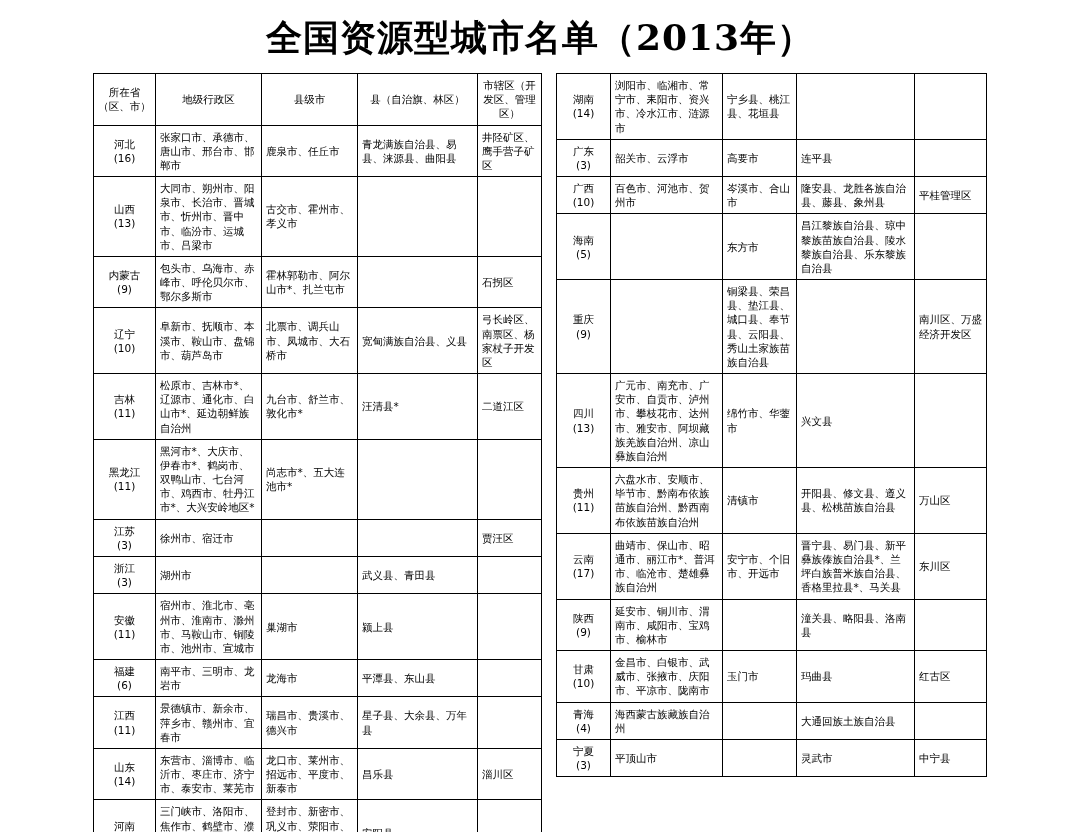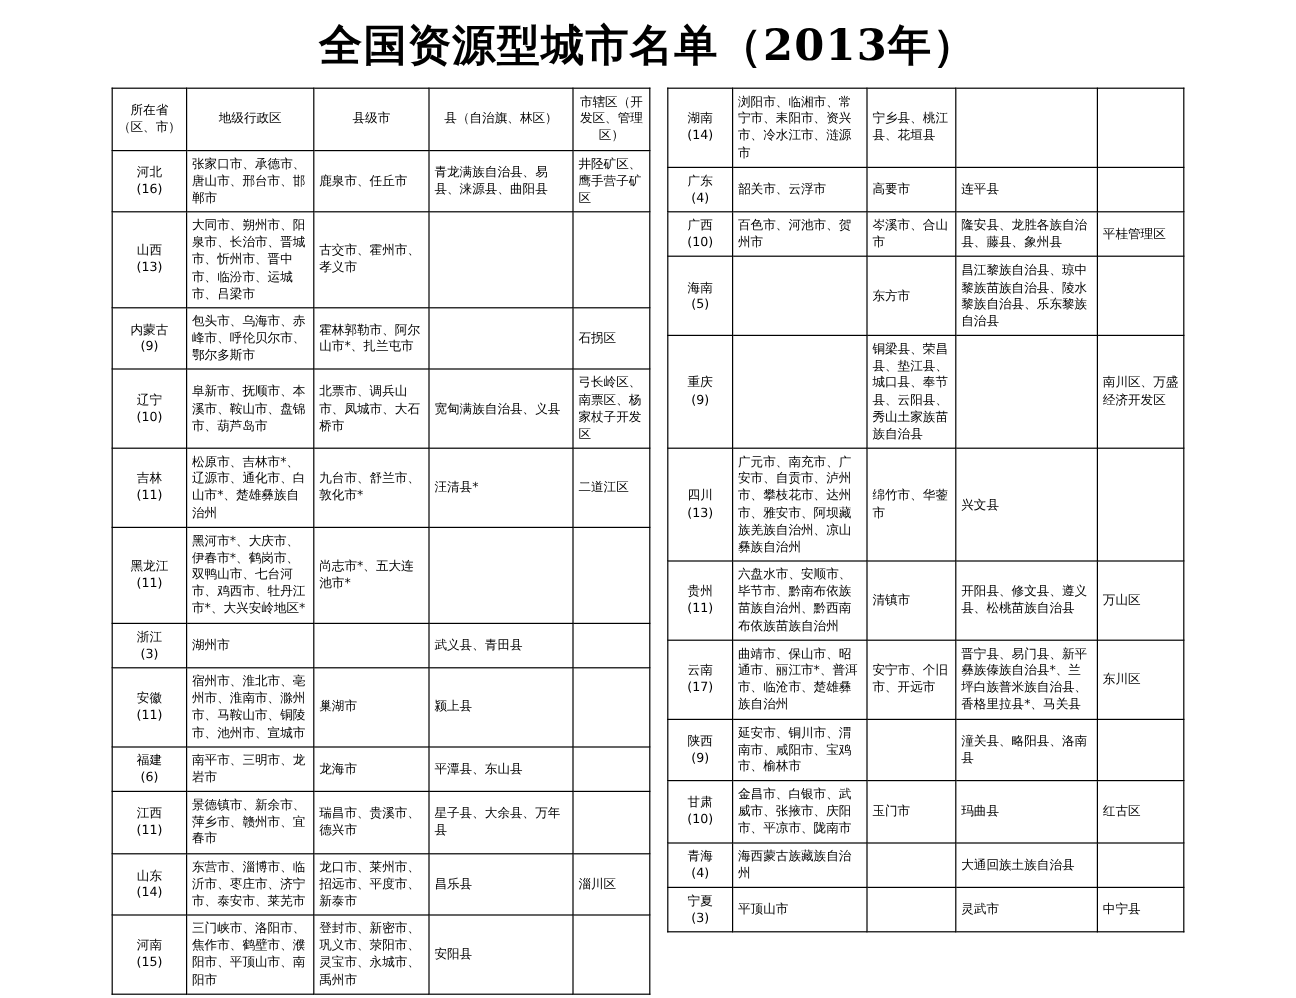--- a/index.html
+++ b/index.html
@@ -110,32 +110,40 @@
           <td class="prov">辽宁
 (10)</td>
           <td>阜新市、抚顺市、本溪市、鞍山市、盘锦市、葫芦岛市</td>
           <td>北票市、调兵山市、凤城市、大石桥市</td>
           <td>宽甸满族自治县、义县</td>
           <td>弓长岭区、南票区、杨家杖子开发区</td>
         </tr>
       <tr>
           <td class="prov">吉林
 (11)</td>
-          <td>松原市、吉林市*、辽源市、通化市、白山市*、楚雄彝族自治州</td>
+          <td>松原市、吉林市*、辽源市、通化市、白山市*、延边朝鲜族自治州</td>
           <td>九台市、舒兰市、敦化市*</td>
           <td>汪清县*</td>
           <td>二道江区</td>
         </tr>
       <tr>
           <td class="prov">黑龙江
 (11)</td>
           <td>黑河市*、大庆市、伊春市*、鹤岗市、双鸭山市、七台河市、鸡西市、牡丹江市*、大兴安岭地区*</td>
           <td>尚志市*、五大连池市*</td>
           <td></td>
           <td></td>
+        </tr>
+      <tr>
+          <td class="prov">江苏
+(3)</td>
+          <td>徐州市、宿迁市</td>
+          <td></td>
+          <td></td>
+          <td>贾汪区</td>
         </tr>
       <tr>
           <td class="prov">浙江
 (3)</td>
           <td>湖州市</td>
           <td></td>
           <td>武义县、青田县</td>
           <td></td>
         </tr>
       <tr>
@@ -195,21 +203,21 @@
         <tr>
             <td class="prov">湖南
 (14)</td>
             <td>浏阳市、临湘市、常宁市、耒阳市、资兴市、冷水江市、涟源市</td>
             <td>宁乡县、桃江县、花垣县</td>
             <td></td>
             <td></td>
           </tr>
         <tr>
             <td class="prov">广东
-(4)</td>
+(3)</td>
             <td>韶关市、云浮市</td>
             <td>高要市</td>
             <td>连平县</td>
             <td></td>
           </tr>
         <tr>
             <td class="prov">广西
 (10)</td>
             <td>百色市、河池市、贺州市</td>
             <td>岑溪市、合山市</td>

